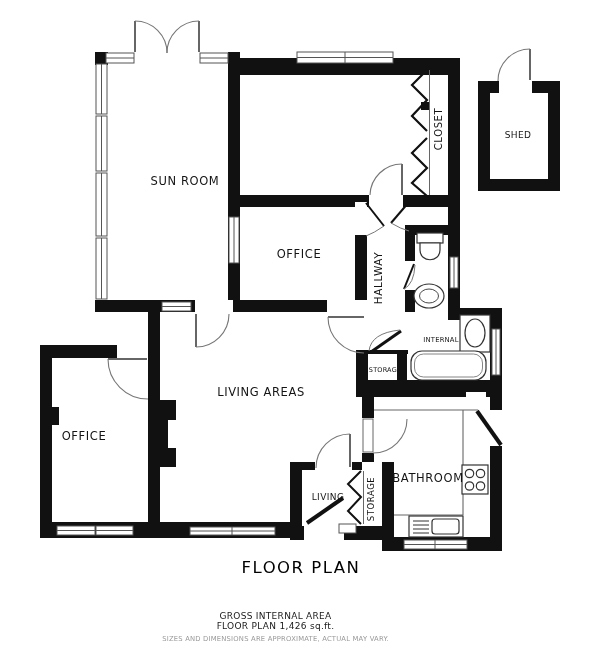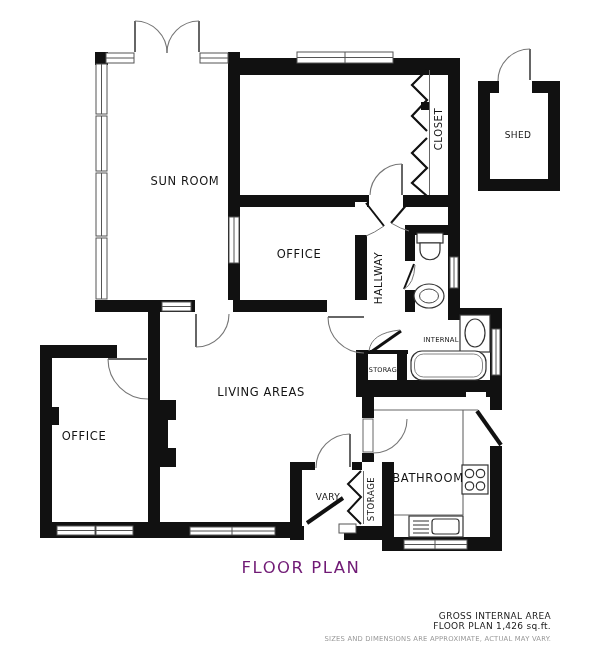--- a/index.html
+++ b/index.html
@@ -4,23 +4,23 @@
 <style>
   html,body{margin:0;padding:0;background:#fff;}
   .page{position:relative;width:605px;height:670px;background:#ffffff;overflow:hidden;
         font-family:"DejaVu Sans", sans-serif;}
   .plan-svg{position:absolute;left:0;top:0;}
   .lbl{position:absolute;transform:translate(-50%,-50%);color:#141414;
        font-size:11.5px;letter-spacing:0.6px;white-space:nowrap;}
   .lbl.vert{transform:translate(-50%,-50%) rotate(-90deg);}
   .lbl.small{font-size:9px;letter-spacing:0.4px;text-align:right;}
   .lbl.tiny{font-size:6.8px;letter-spacing:0.2px;}
-  .title{position:absolute;transform:translate(-50%,-50%);color:#701a75;
+  .title{position:absolute;transform:translate(-50%,-50%);color:#000000;
          font-size:16.5px;letter-spacing:1.5px;white-space:nowrap;}
-  .footer{position:absolute;left:0;top:611px;width:551px;text-align:right;color:#1a1a1a;}
+  .footer{position:absolute;left:0;top:611px;width:551px;text-align:center;color:#1a1a1a;}
   .footer div{font-size:9px;line-height:10px;letter-spacing:0.3px;}
   .footer .disclaimer{font-size:6.8px;color:#999;margin-top:3px;letter-spacing:0.2px;}
 </style>
 </head>
 <body>
 
 <div class="page">
 
 <svg class="plan-svg" width="605" height="670" viewBox="0 0 605 670">
 
@@ -252,21 +252,21 @@
 <div class="lbl" style="left:185px;top:181px">SUN ROOM</div>
 <div class="lbl vert" style="left:438px;top:129px;font-size:10px">CLOSET</div>
 <div class="lbl small" style="left:518px;top:135px">SHED</div>
 <div class="lbl" style="left:299px;top:254px">OFFICE</div>
 <div class="lbl vert" style="left:378px;top:278px;font-size:10.5px">HALLWAY</div>
 <div class="lbl tiny" style="left:441px;top:340px">INTERNAL</div>
 <div class="lbl tiny" style="left:385px;top:370px;font-size:6.5px">STORAGE</div>
 <div class="lbl" style="left:261px;top:392px">LIVING AREAS</div>
 <div class="lbl" style="left:84px;top:436px">OFFICE</div>
 <div class="lbl" style="left:428px;top:478px">BATHROOM</div>
-<div class="lbl small" style="left:328px;top:497px">VARY</div>
+<div class="lbl small" style="left:328px;top:497px">LIVING</div>
 <div class="lbl vert" style="left:371px;top:499px;font-size:8.5px">STORAGE</div>
 
 <div class="title" style="left:301px;top:567px">FLOOR PLAN</div>
 
 <div class="footer">
   <div>GROSS INTERNAL AREA</div>
   <div>FLOOR PLAN 1,426 sq.ft.</div>
   <div class="disclaimer">SIZES AND DIMENSIONS ARE APPROXIMATE, ACTUAL MAY VARY.</div>
 </div>
 

